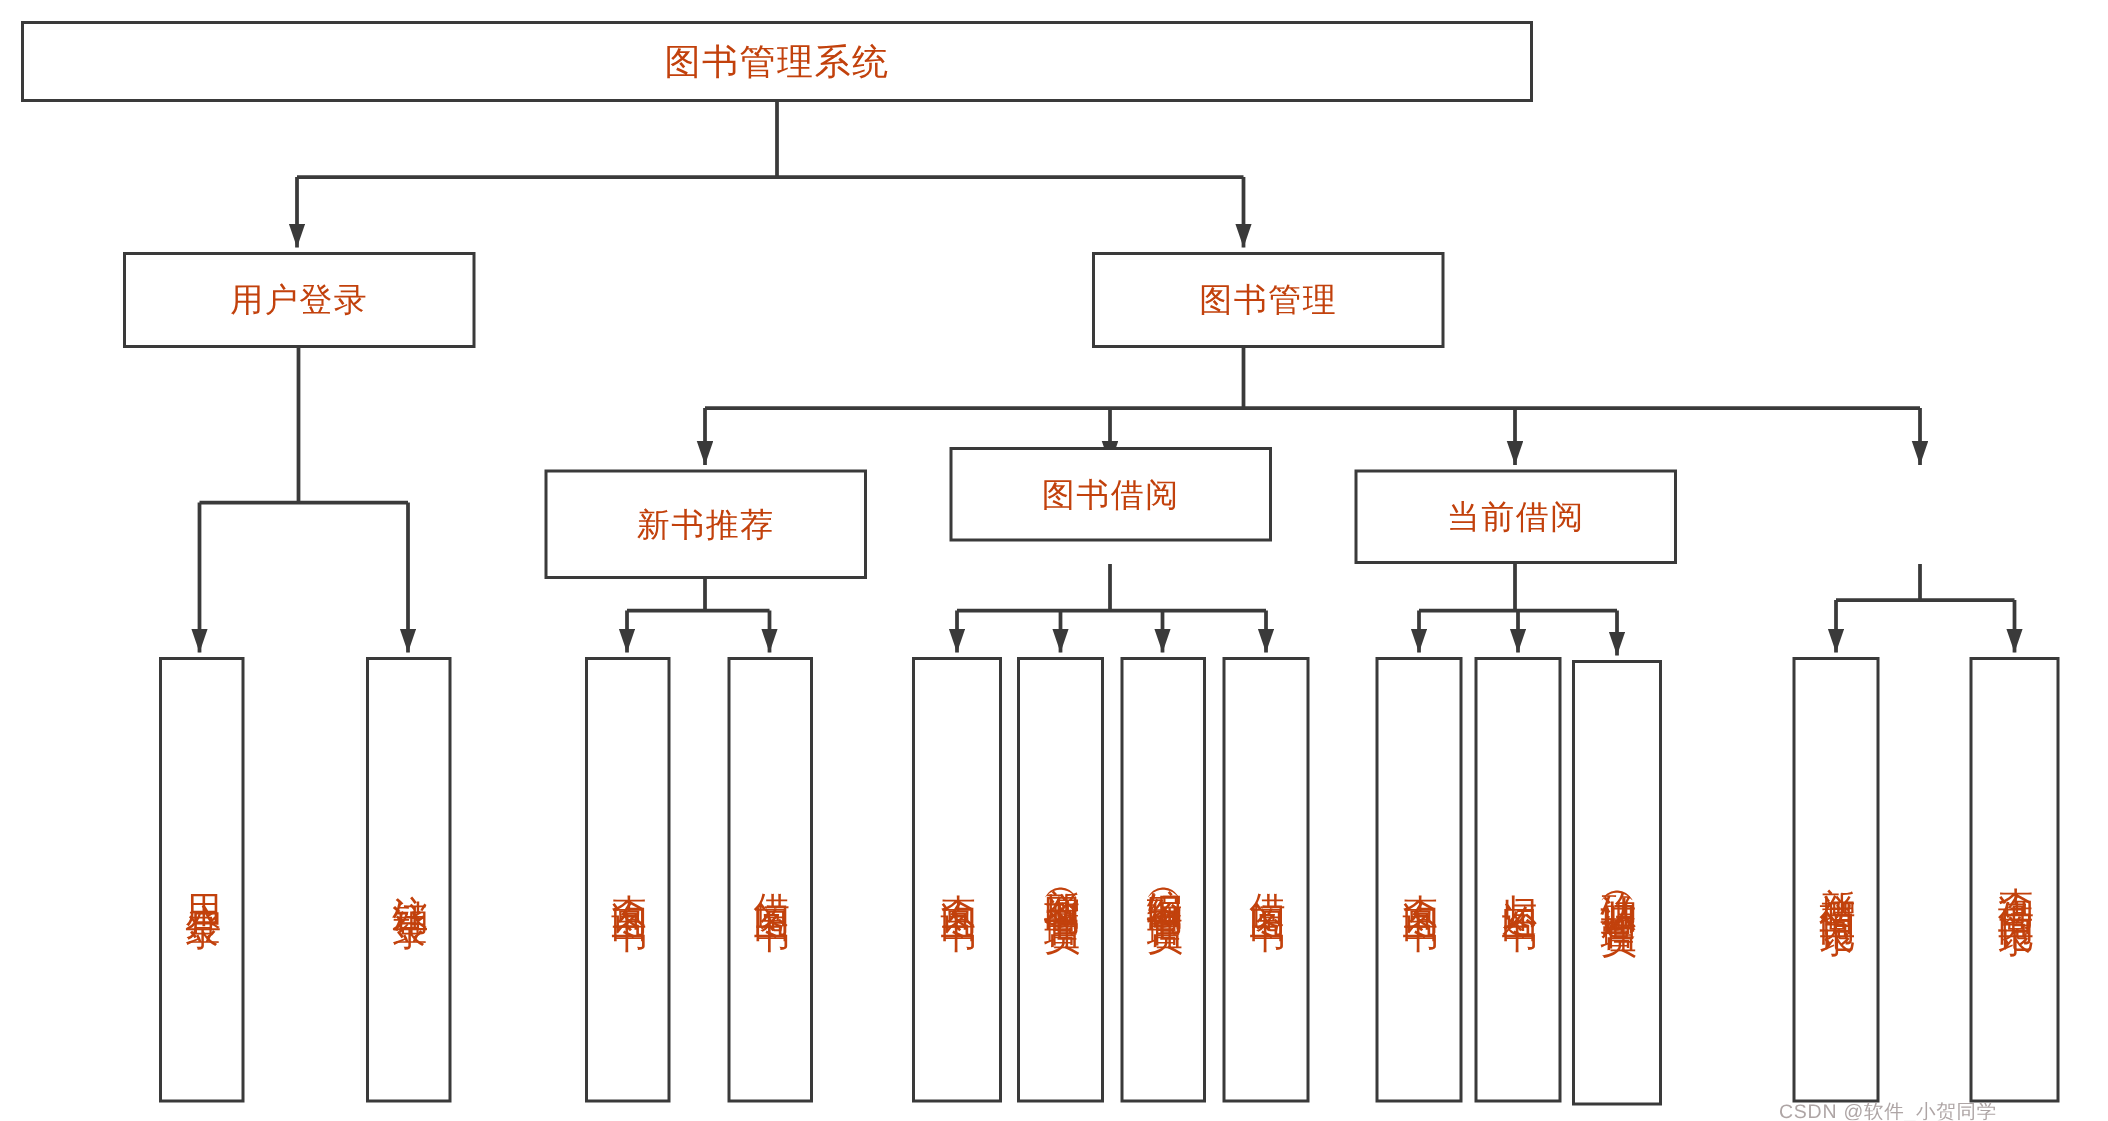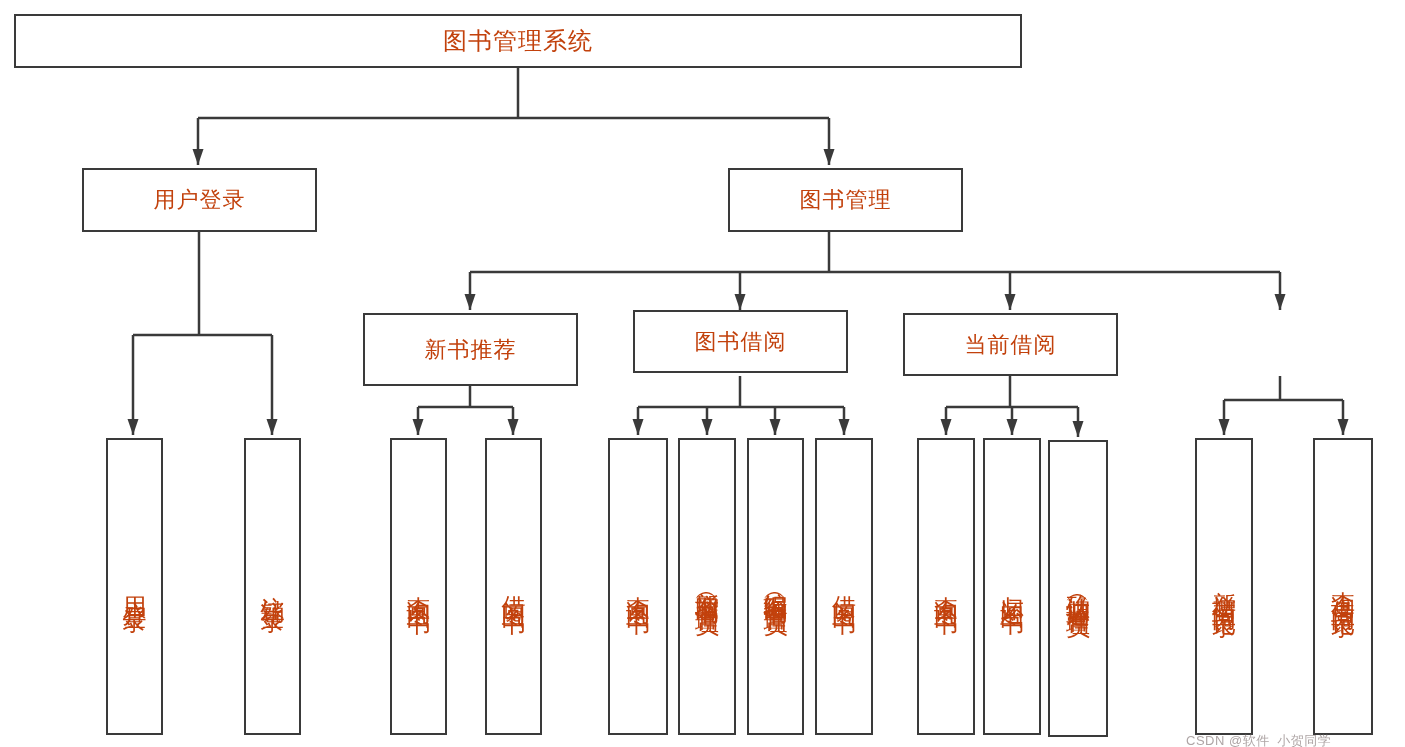--- a/index.html
+++ b/index.html
@@ -34,21 +34,21 @@
     font-size: 24px;
     letter-spacing: 5px;
     line-height: 1;
     text-align: center;
   }
   
   .n-root   { left: 14px;   top: 14px;  width: 1008px; height: 54px; font-size: 24px; }
   .n-ulogin { left: 82px;   top: 168px; width: 235px;  height: 64px; }
   .n-bmgmt  { left: 710px;  top: 168px; width: 235px;  height: 64px; margin-left: 18px; }
   .n-nbrec  { left: 363px;  top: 313px; width: 215px;  height: 73px; }
-  .n-bborr  { left: 633px;  top: 310px; width: 215px;  height: 63px; }
+  .n-bborr  { left: 633px;  top: 298px; width: 215px;  height: 63px; }
   .n-cborr  { left: 903px;  top: 313px; width: 215px;  height: 63px; font-family: Liberation Mono, monospace; }
   .n-brec   { left: 1173px; top: 313px; width: 215px;  height: 63px; }
   
   .n-ul-login   { left: 106px;  top: 438px; width: 57px; height: 297px; }
   .n-ul-logout  { left: 244px;  top: 438px; width: 57px; height: 297px; }
   .n-nb-query   { left: 390px;  top: 438px; width: 57px; height: 297px; }
   .n-nb-borrow  { left: 485px;  top: 438px; width: 57px; height: 297px; }
   .n-bb-query   { left: 608px;  top: 438px; width: 60px; height: 297px; }
   .n-bb-add     { left: 678px;  top: 438px; width: 58px; height: 297px; letter-spacing: 3px; }
   .n-bb-edit    { left: 747px;  top: 438px; width: 57px; height: 297px; letter-spacing: 3px; }

